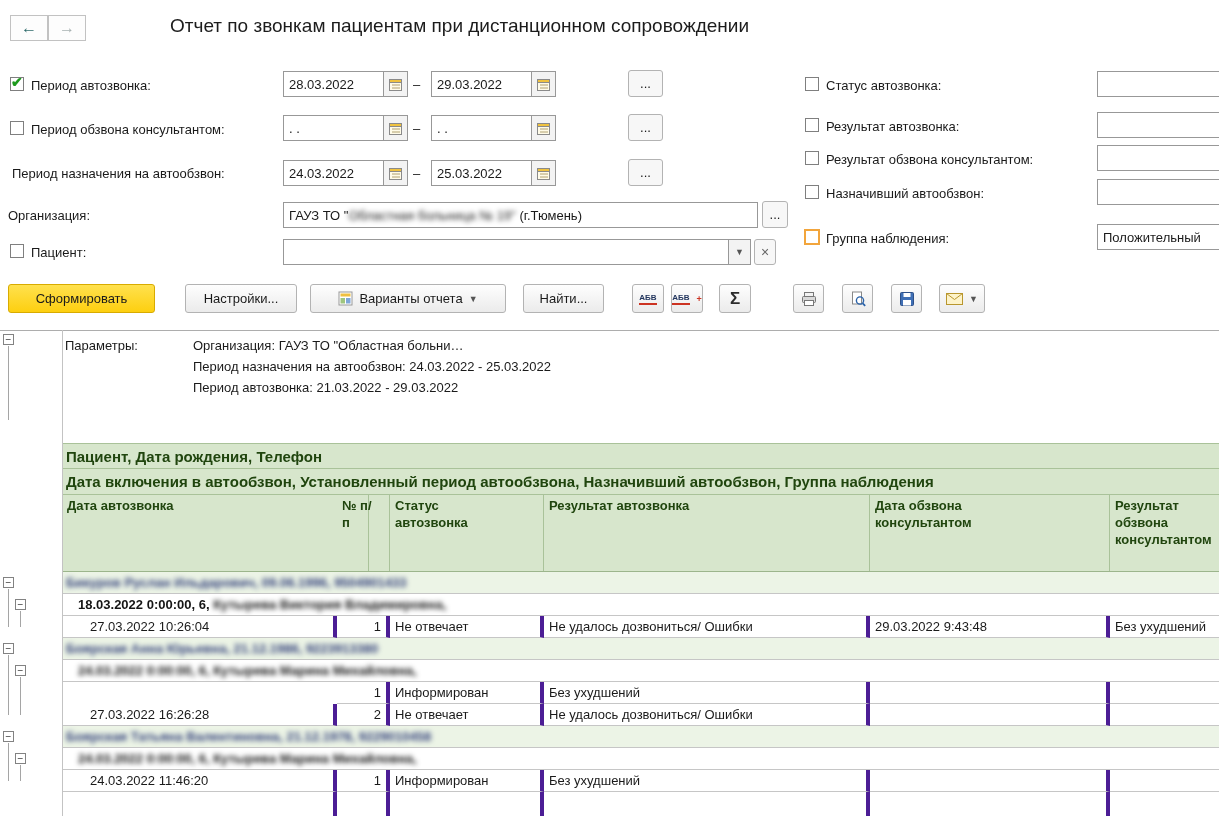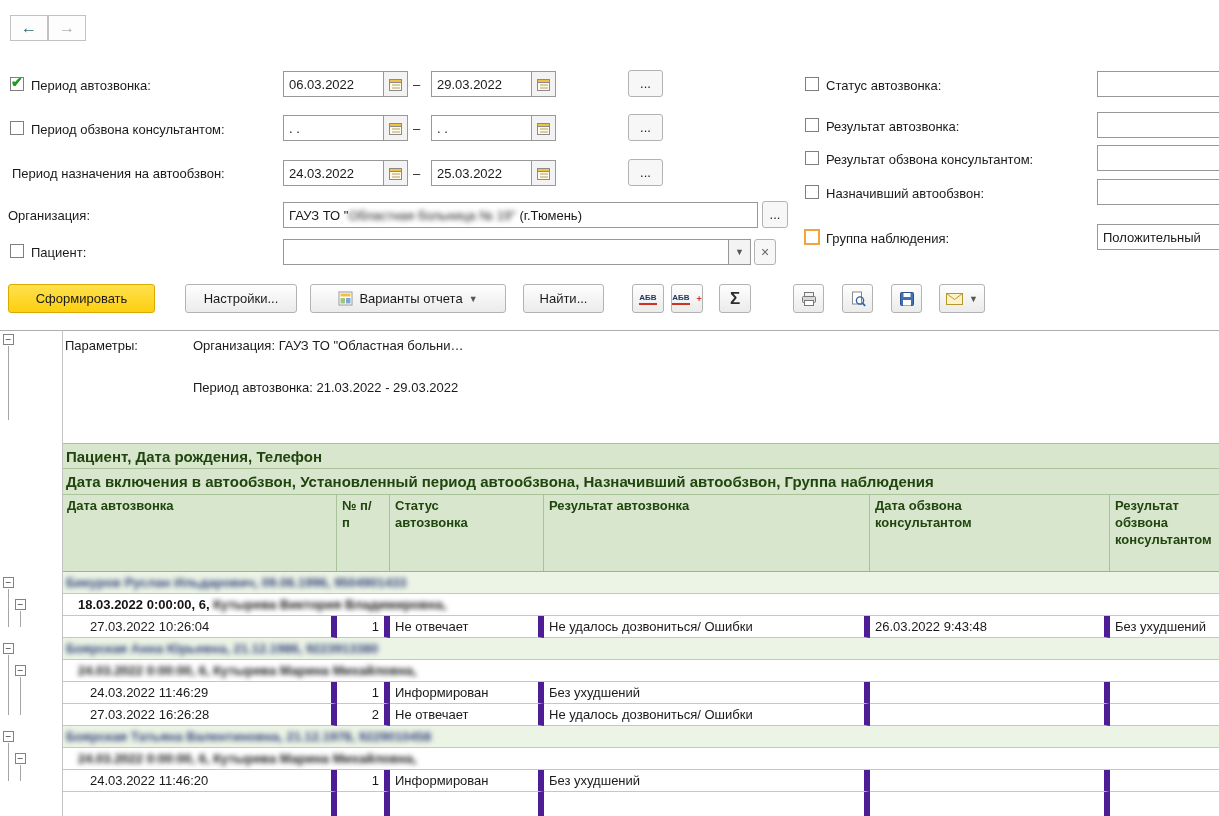--- a/index.html
+++ b/index.html
@@ -70,43 +70,44 @@
     color:#20450e; font-weight:bold; font-size:13px; line-height:1.3; padding:3px 5px; }
   .hc .wrap { display:inline-block; }
 
   .grow { position:absolute; left:62px; width:1360px; height:22px; background:#ecf4e6;
     border-bottom:1px solid #c6c6c6; display:flex; align-items:center; padding:0 4px;
     font-weight:bold; color:#33417a; white-space:pre; overflow:hidden; }
   .srow { position:absolute; left:62px; width:1360px; height:22px; background:#fff;
     border-bottom:1px solid #c6c6c6; display:flex; align-items:center; padding:0 4px 0 16px;
     font-weight:bold; color:#151515; white-space:pre; overflow:hidden; }
   .row { position:absolute; left:62px; width:1360px; height:22px; }
-  .row .c { position:absolute; top:0; height:100%; border-right:6px solid #4c1d95;
+  .row .c { position:absolute; top:0; height:100%; border-right:4px solid #4c1d95;
     border-bottom:1px solid #c6c6c6; display:flex; align-items:center; padding:0 5px;
     white-space:nowrap; overflow:hidden; background:#fff; }
   .row .c.date { padding-left:28px; }
   .row .c.num { justify-content:flex-end; }
   .blur { filter: blur(2.5px); }
 </style>
 </head>
 <body>
 
 <div class="app">
 
   <div class="navbtn back" style="left:10px;top:15px">
       <span>←</span>
     </div>
   <div class="navbtn fwd" style="left:48px;top:15px">
       <span>→</span>
     </div>
+  <div class="title" style="left:170px;top:15px">Отчет по звонкам пациентам при дистанционном сопровождении</div>
 
   <span class="cb checked" style="left:10px;top:77px"></span>
   <span class="lbl" style="left:31px;top:78px">Период автозвонка:</span>
   <div class="dategrp" style="left:283px;top:71px">
-    <span class="txt">06.03.2022</span>
+    <span class="txt">28.03.2022</span>
     <span class="cal">
         <svg width="13" height="13" viewBox="0 0 13 13">
           <rect x="0.5" y="1.5" width="12" height="11" fill="#fffbe8" stroke="#8a8a8a"></rect>
           <rect x="0.5" y="1.5" width="12" height="3" fill="#f0c23e" stroke="#8a8a8a"></rect>
           <line x1="3" y1="7" x2="11" y2="7" stroke="#b0a070"></line>
           <line x1="3" y1="10" x2="11" y2="10" stroke="#b0a070"></line>
         </svg>
       </span>
   </div>
   <span class="lbl" style="left:413px;top:77px">–</span>
@@ -266,57 +267,57 @@
     <span class="caret">▼</span>
   </div>
 
   <div class="topline"></div>
 
   <span class="tbox" style="left:3px;top:334px"></span>
   <div class="vln" style="left:8px;top:346px;height:74px"></div>
 
   <span class="pline" style="left:65px;top:338px">Параметры:</span>
   <span class="pline" style="left:193px;top:338px">Организация: ГАУЗ ТО "Областная больни…</span>
+  <span class="pline" style="left:193px;top:359px">Период назначения на автообзвон: 24.03.2022 - 25.03.2022</span>
   <span class="pline" style="left:193px;top:380px">Период автозвонка: 21.03.2022 - 29.03.2022</span>
 
   <div class="band first" style="top:443px">Пациент, Дата рождения, Телефон</div>
   <div class="band" style="top:469px">Дата включения в автообзвон, Установленный период автообзвона, Назначивший автообзвон, Группа наблюдения</div>
 
   <div class="hdrrow">
-    <div class="hc" style="left:0;width:275px"><span class="wrap">Дата автозвонка</span></div>
+    <div class="hc" style="left:0;width:307px"><span class="wrap">Дата автозвонка</span></div>
     <div class="hc" style="left:275px;width:53px"><span class="wrap" style="max-width:34px">№ п/п</span></div>
     <div class="hc" style="left:328px;width:154px"><span class="wrap" style="max-width:92px">Статус автозвонка</span></div>
     <div class="hc" style="left:808px;width:240px"><span class="wrap" style="max-width:140px">Дата обзвона консультантом</span></div>
     <div class="hc" style="left:482px;width:326px"><span class="wrap">Результат автозвонка</span></div>
     <div class="hc" style="left:1048px;width:152px"><span class="wrap" style="max-width:90px">Результат обзвона консультантом</span></div>
   </div>
 
   <span class="tbox" style="left:3px;top:577px"></span>
   <div class="vln" style="left:8px;top:589px;height:38px"></div>
   <span class="tbox" style="left:15px;top:599px"></span>
   <div class="vln" style="left:20px;top:611px;height:16px"></div>
   <div class="grow" style="top:572px"><span class="blur">Бикуров Руслан Ильдарович, 09.06.1996, 9504901433</span></div>
   <div class="srow" style="top:594px"><span>18.03.2022 0:00:00, 6, </span><span class="blur">Кутырева Виктория Владимировна,</span></div>
   <div class="row" style="top:616px">
     <div class="c date" style="left:0;width:275px">27.03.2022 10:26:04</div>
     <div class="c num" style="left:275px;width:53px">1</div>
     <div class="c" style="left:328px;width:154px">Не отвечает</div>
     <div class="c" style="left:482px;width:326px">Не удалось дозвониться/ Ошибки</div>
-    <div class="c" style="left:808px;width:240px">26.03.2022 9:43:48</div>
+    <div class="c" style="left:808px;width:240px">29.03.2022 9:43:48</div>
     <div class="c" style="left:1048px;width:152px">Без ухудшений</div>
   </div>
 
   <span class="tbox" style="left:3px;top:643px"></span>
   <div class="vln" style="left:8px;top:655px;height:60px"></div>
   <span class="tbox" style="left:15px;top:665px"></span>
   <div class="vln" style="left:20px;top:677px;height:38px"></div>
   <div class="grow" style="top:638px"><span class="blur">Боярская Анна Юрьевна, 21.12.1986, 9223913380</span></div>
   <div class="srow" style="top:660px"><span class="blur">24.03.2022 0:00:00, 6, Кутырева Марина Михайловна,</span></div>
   <div class="row" style="top:682px">
-    <div class="c date" style="left:0;width:275px">24.03.2022 11:46:29</div>
     <div class="c num" style="left:275px;width:53px">1</div>
     <div class="c" style="left:328px;width:154px">Информирован</div>
     <div class="c" style="left:482px;width:326px">Без ухудшений</div>
     <div class="c" style="left:808px;width:240px"></div>
     <div class="c" style="left:1048px;width:152px"></div>
   </div>
   <div class="row" style="top:704px">
     <div class="c date" style="left:0;width:275px">27.03.2022 16:26:28</div>
     <div class="c num" style="left:275px;width:53px">2</div>
     <div class="c" style="left:328px;width:154px">Не отвечает</div>

